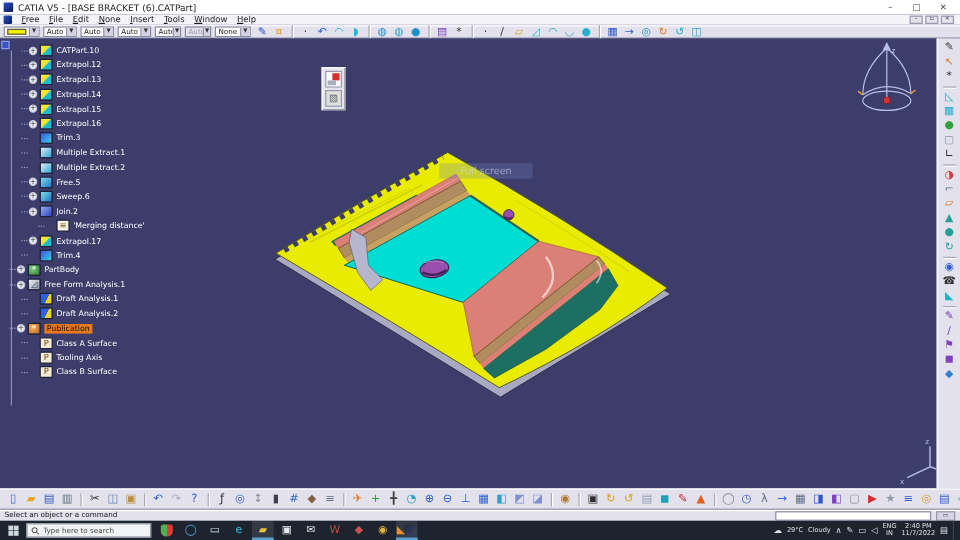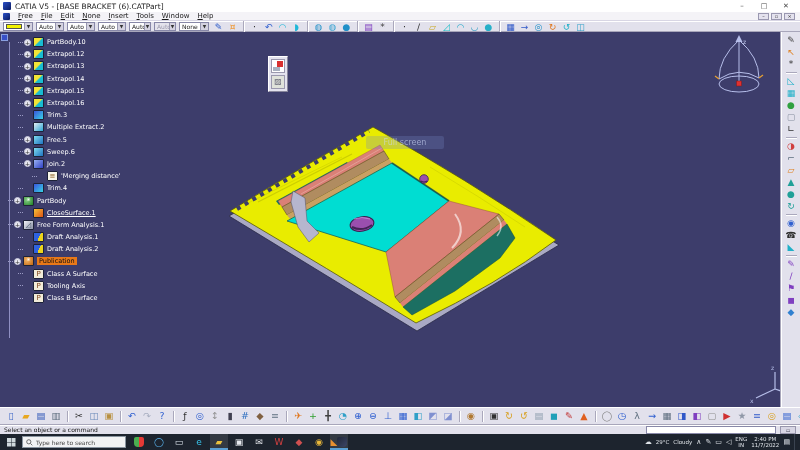--- a/index.html
+++ b/index.html
@@ -222,21 +222,21 @@
     </g>
   </svg>
 
   <div class="anchor"></div>
   <div class="trunk"></div>
   <div class="tree" id="tree">
       <div class="trow lv1">
         <span class="conn"></span>
         <span class="tplus">+</span>
         <span class="nicon" style="background: linear-gradient(135deg, rgb(242, 228, 54) 45%, rgb(25, 188, 210) 55%);"></span>
-        <span class="tlabel">PartBody.10</span>
+        <span class="tlabel">CATPart.10</span>
       </div>
       <div class="trow lv1">
         <span class="conn"></span>
         <span class="tplus">+</span>
         <span class="nicon" style="background: linear-gradient(135deg, rgb(242, 228, 54) 45%, rgb(25, 188, 210) 55%);"></span>
         <span class="tlabel">Extrapol.12</span>
       </div>
       <div class="trow lv1">
         <span class="conn"></span>
         <span class="tplus">+</span>
@@ -264,20 +264,26 @@
       <div class="trow lv1">
         <span class="conn"></span>
         <span class="tplus empty"></span>
         <span class="nicon" style="background: linear-gradient(135deg, rgb(59, 85, 221), rgb(55, 210, 228));"></span>
         <span class="tlabel">Trim.3</span>
       </div>
       <div class="trow lv1">
         <span class="conn"></span>
         <span class="tplus empty"></span>
         <span class="nicon" style="background: linear-gradient(135deg, rgb(230, 238, 244), rgb(43, 166, 212));"></span>
+        <span class="tlabel">Multiple Extract.1</span>
+      </div>
+      <div class="trow lv1">
+        <span class="conn"></span>
+        <span class="tplus empty"></span>
+        <span class="nicon" style="background: linear-gradient(135deg, rgb(230, 238, 244), rgb(43, 166, 212));"></span>
         <span class="tlabel">Multiple Extract.2</span>
       </div>
       <div class="trow lv1">
         <span class="conn"></span>
         <span class="tplus">+</span>
         <span class="nicon" style="background: linear-gradient(135deg, rgb(127, 220, 239), rgb(31, 114, 192));"></span>
         <span class="tlabel">Free.5</span>
       </div>
       <div class="trow lv1">
         <span class="conn"></span>
@@ -292,35 +298,35 @@
         <span class="tlabel">Join.2</span>
       </div>
       <div class="trow lv2">
         <span class="conn"></span>
         <span class="tplus empty"></span>
         <span class="nicon" style="background: rgb(248, 246, 232); color: rgb(134, 89, 26);">≡</span>
         <span class="tlabel">'Merging distance'</span>
       </div>
       <div class="trow lv1">
         <span class="conn"></span>
+        <span class="tplus">+</span>
+        <span class="nicon" style="background: linear-gradient(135deg, rgb(242, 228, 54) 45%, rgb(25, 188, 210) 55%);"></span>
+        <span class="tlabel">Extrapol.17</span>
+      </div>
+      <div class="trow lv1">
+        <span class="conn"></span>
         <span class="tplus empty"></span>
         <span class="nicon" style="background: linear-gradient(135deg, rgb(59, 85, 221), rgb(55, 210, 228));"></span>
         <span class="tlabel">Trim.4</span>
       </div>
       <div class="trow lv0">
         <span class="conn"></span>
         <span class="tplus">+</span>
         <span class="nicon" style="background: radial-gradient(circle at 35% 35%, rgb(138, 208, 138), rgb(30, 126, 34)); color: rgb(255, 255, 255);">*</span>
         <span class="tlabel">PartBody</span>
-      </div>
-      <div class="trow lv1">
-        <span class="conn"></span>
-        <span class="tplus empty"></span>
-        <span class="nicon" style="background: linear-gradient(135deg, rgb(246, 194, 56), rgb(221, 84, 20));"></span>
-        <span class="tlabel ul">CloseSurface.1</span>
       </div>
       <div class="trow lv0">
         <span class="conn"></span>
         <span class="tplus">+</span>
         <span class="nicon" style="background: linear-gradient(135deg, rgb(240, 242, 246), rgb(141, 147, 168)); color: rgb(68, 85, 102);">◿</span>
         <span class="tlabel">Free Form Analysis.1</span>
       </div>
       <div class="trow lv1">
         <span class="conn"></span>
         <span class="tplus empty"></span>

